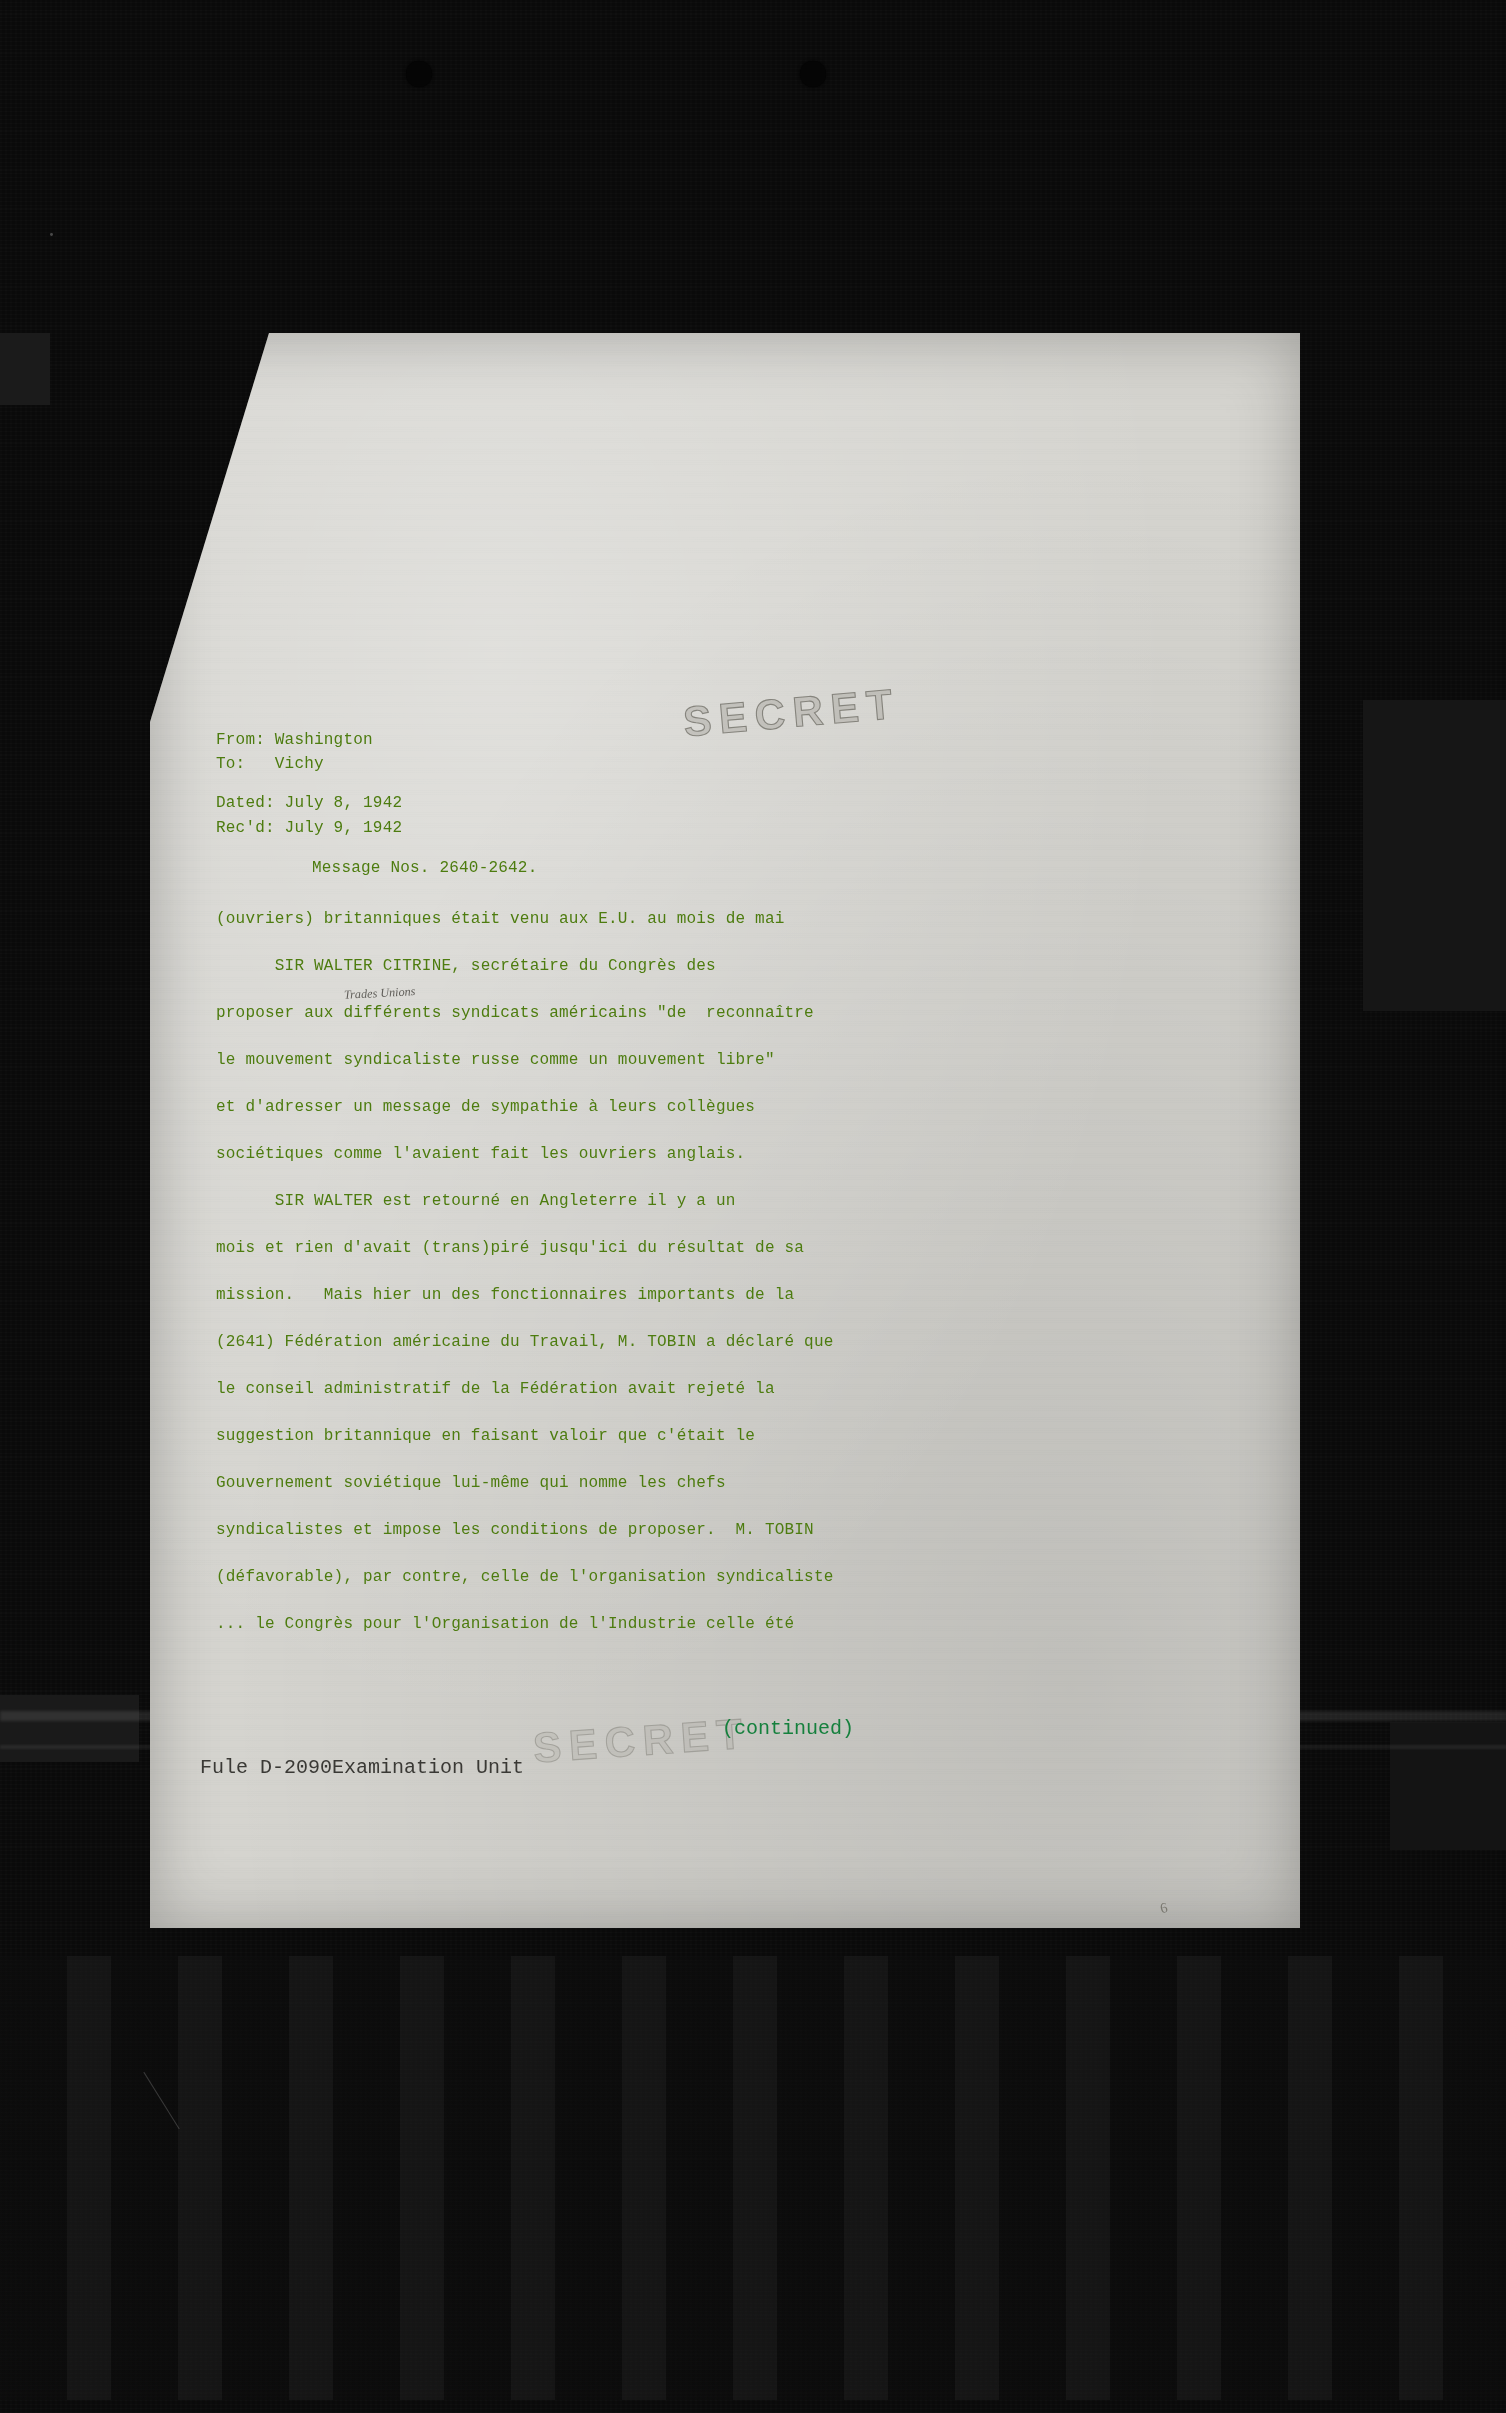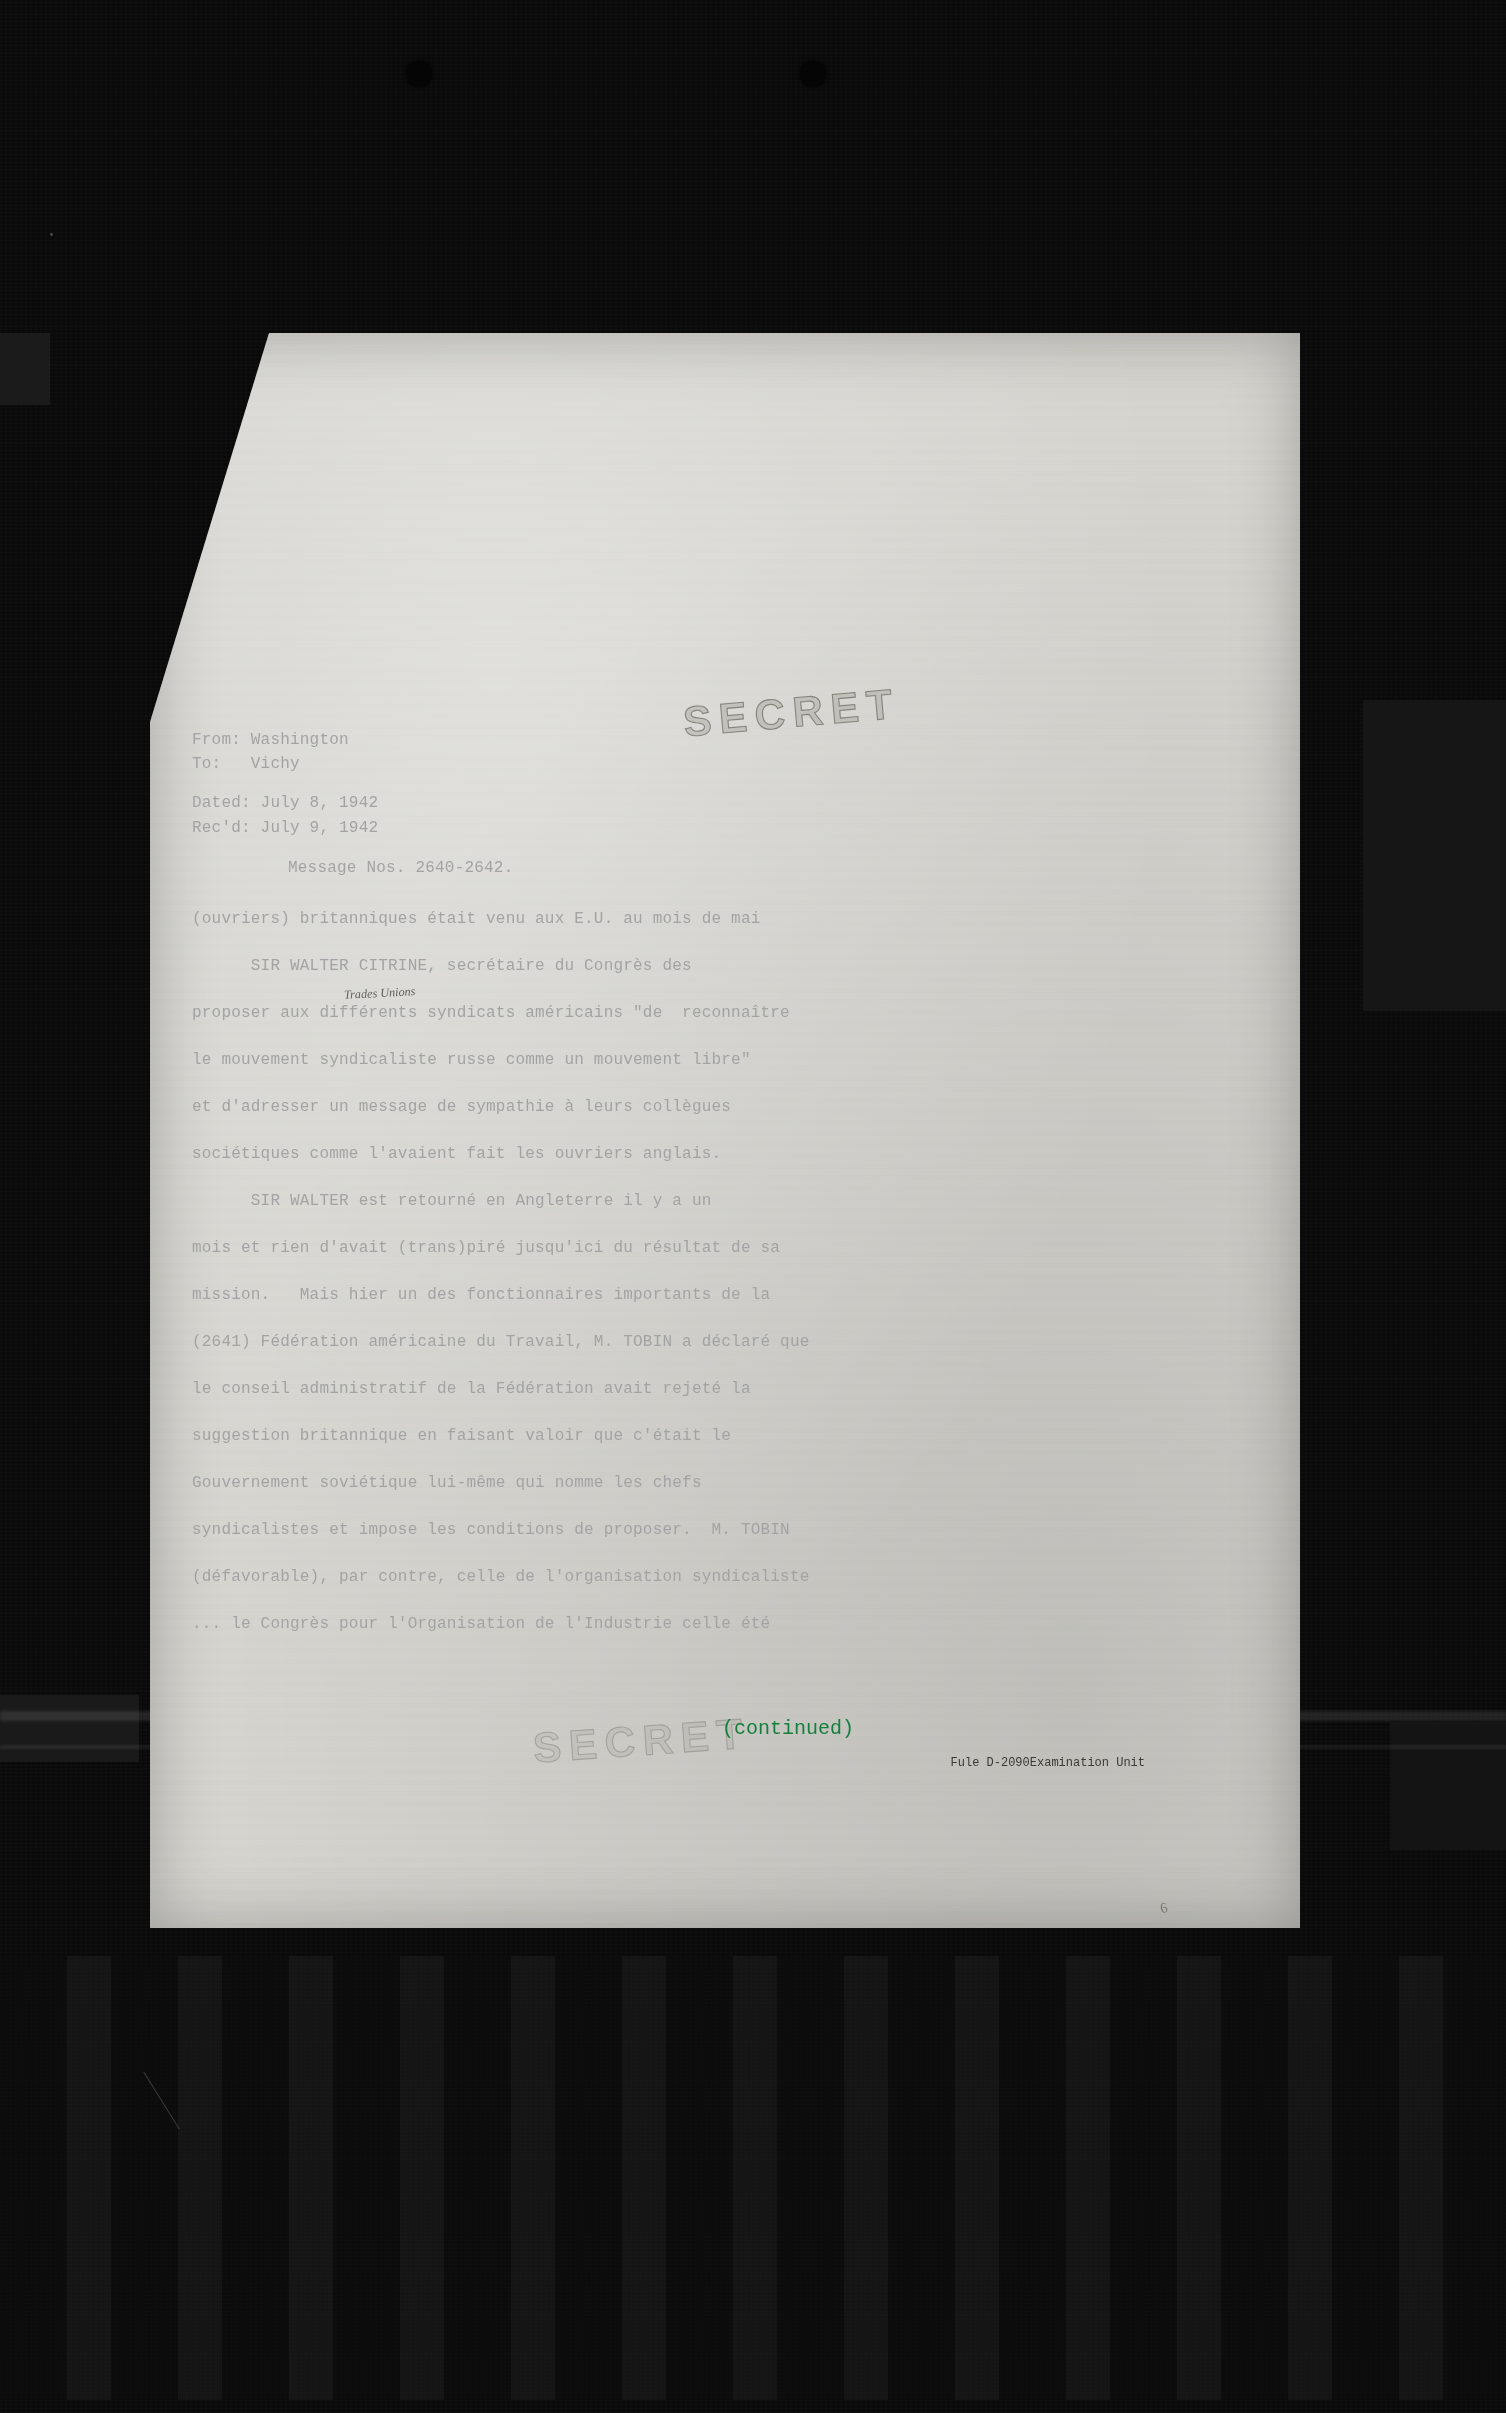--- a/index.html
+++ b/index.html
@@ -89,47 +89,47 @@
     background: #050505;
     border-radius: 50%;
     box-shadow: 0 0 3.3px rgba(0,0,0,.9);
   }
   .hole-1 { left: 406px; top: 61px; }
   .hole-2 { left: 800px; top: 61px; }
 
   
   .doc-text {
     position: absolute;
-    left: 192px;
+    left: 216px;
     top: 728px;
     width: 945px;
-    color: #a3a3a3;
+    color: #4d7c0f;
     font-family: "Liberation Mono", monospace;
     font-size: 16px;
     letter-spacing: 0.2px;
   }
   .hdr-block { line-height: 24.4px; }
   .hdr-block .ln { white-space: pre; }
   .gap-sm { height: 14.4px; }
   .gap-md { height: 19px; }
 
   .msgno { white-space: pre; margin-left: 96px; }
 
   .body-para { line-height: 47px; }
   .body-para .ln { white-space: pre; }
 
   .footer-row {
     position: absolute;
     left: 200px;
     top: 1756px;
     width: 945px;
-    font-size: 12px;
+    font-size: 20px;
     color: #3a3935;
     display: flex;
-    justify-content: flex-end;
+    justify-content: flex-start;
     align-items: baseline;
   }
   .continued {
     position: absolute;
     left: 722px;
     top: 1717px;
     font-size: 20px;
     color: #15803d;
     white-space: pre;
   }

